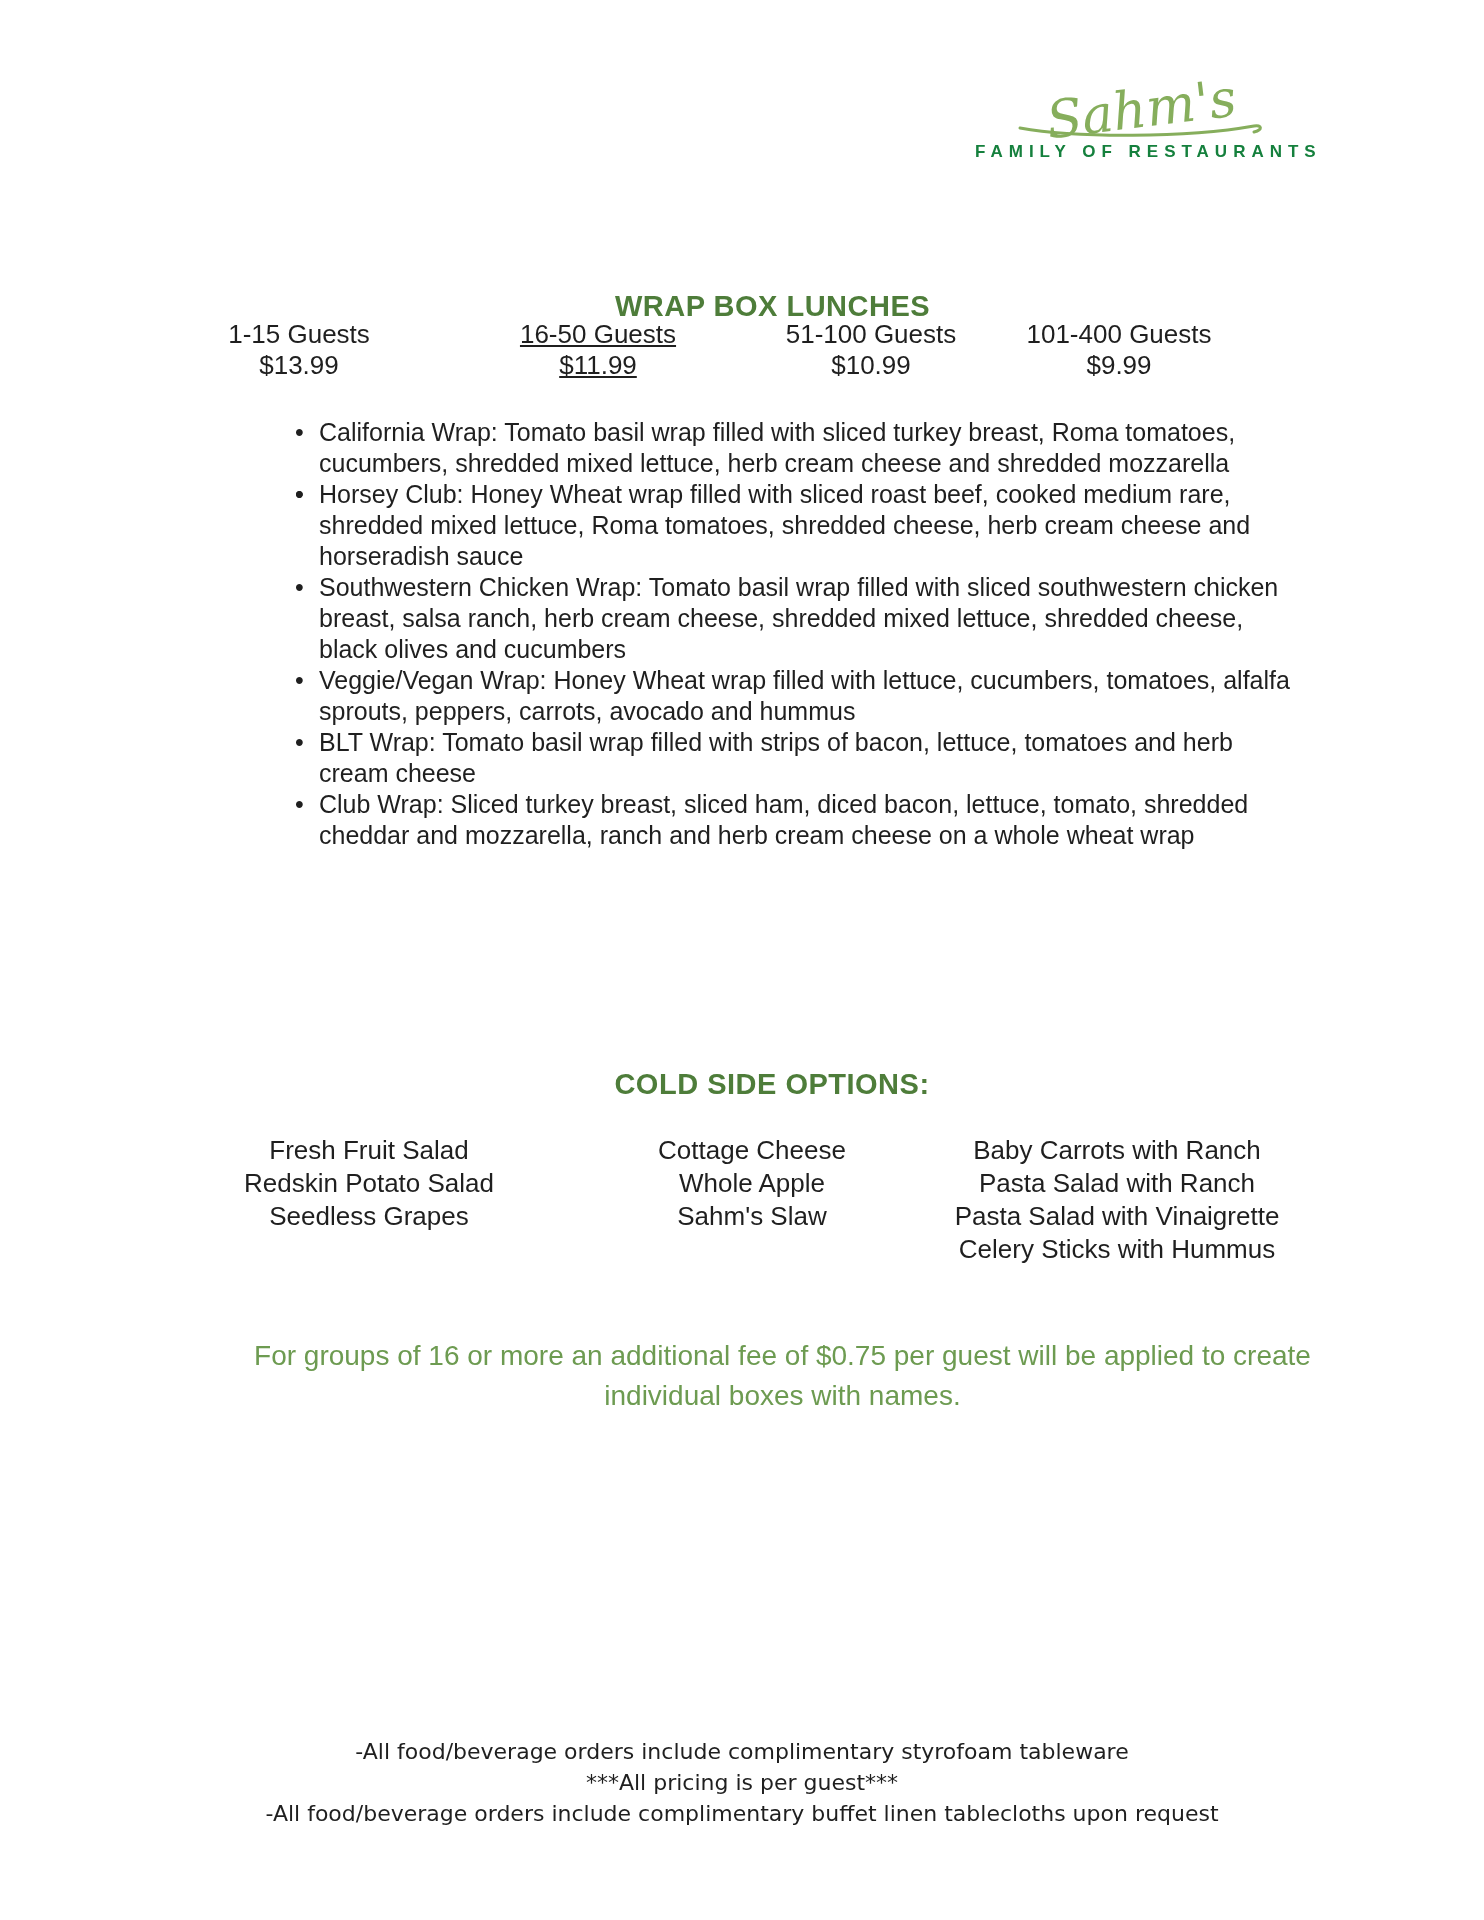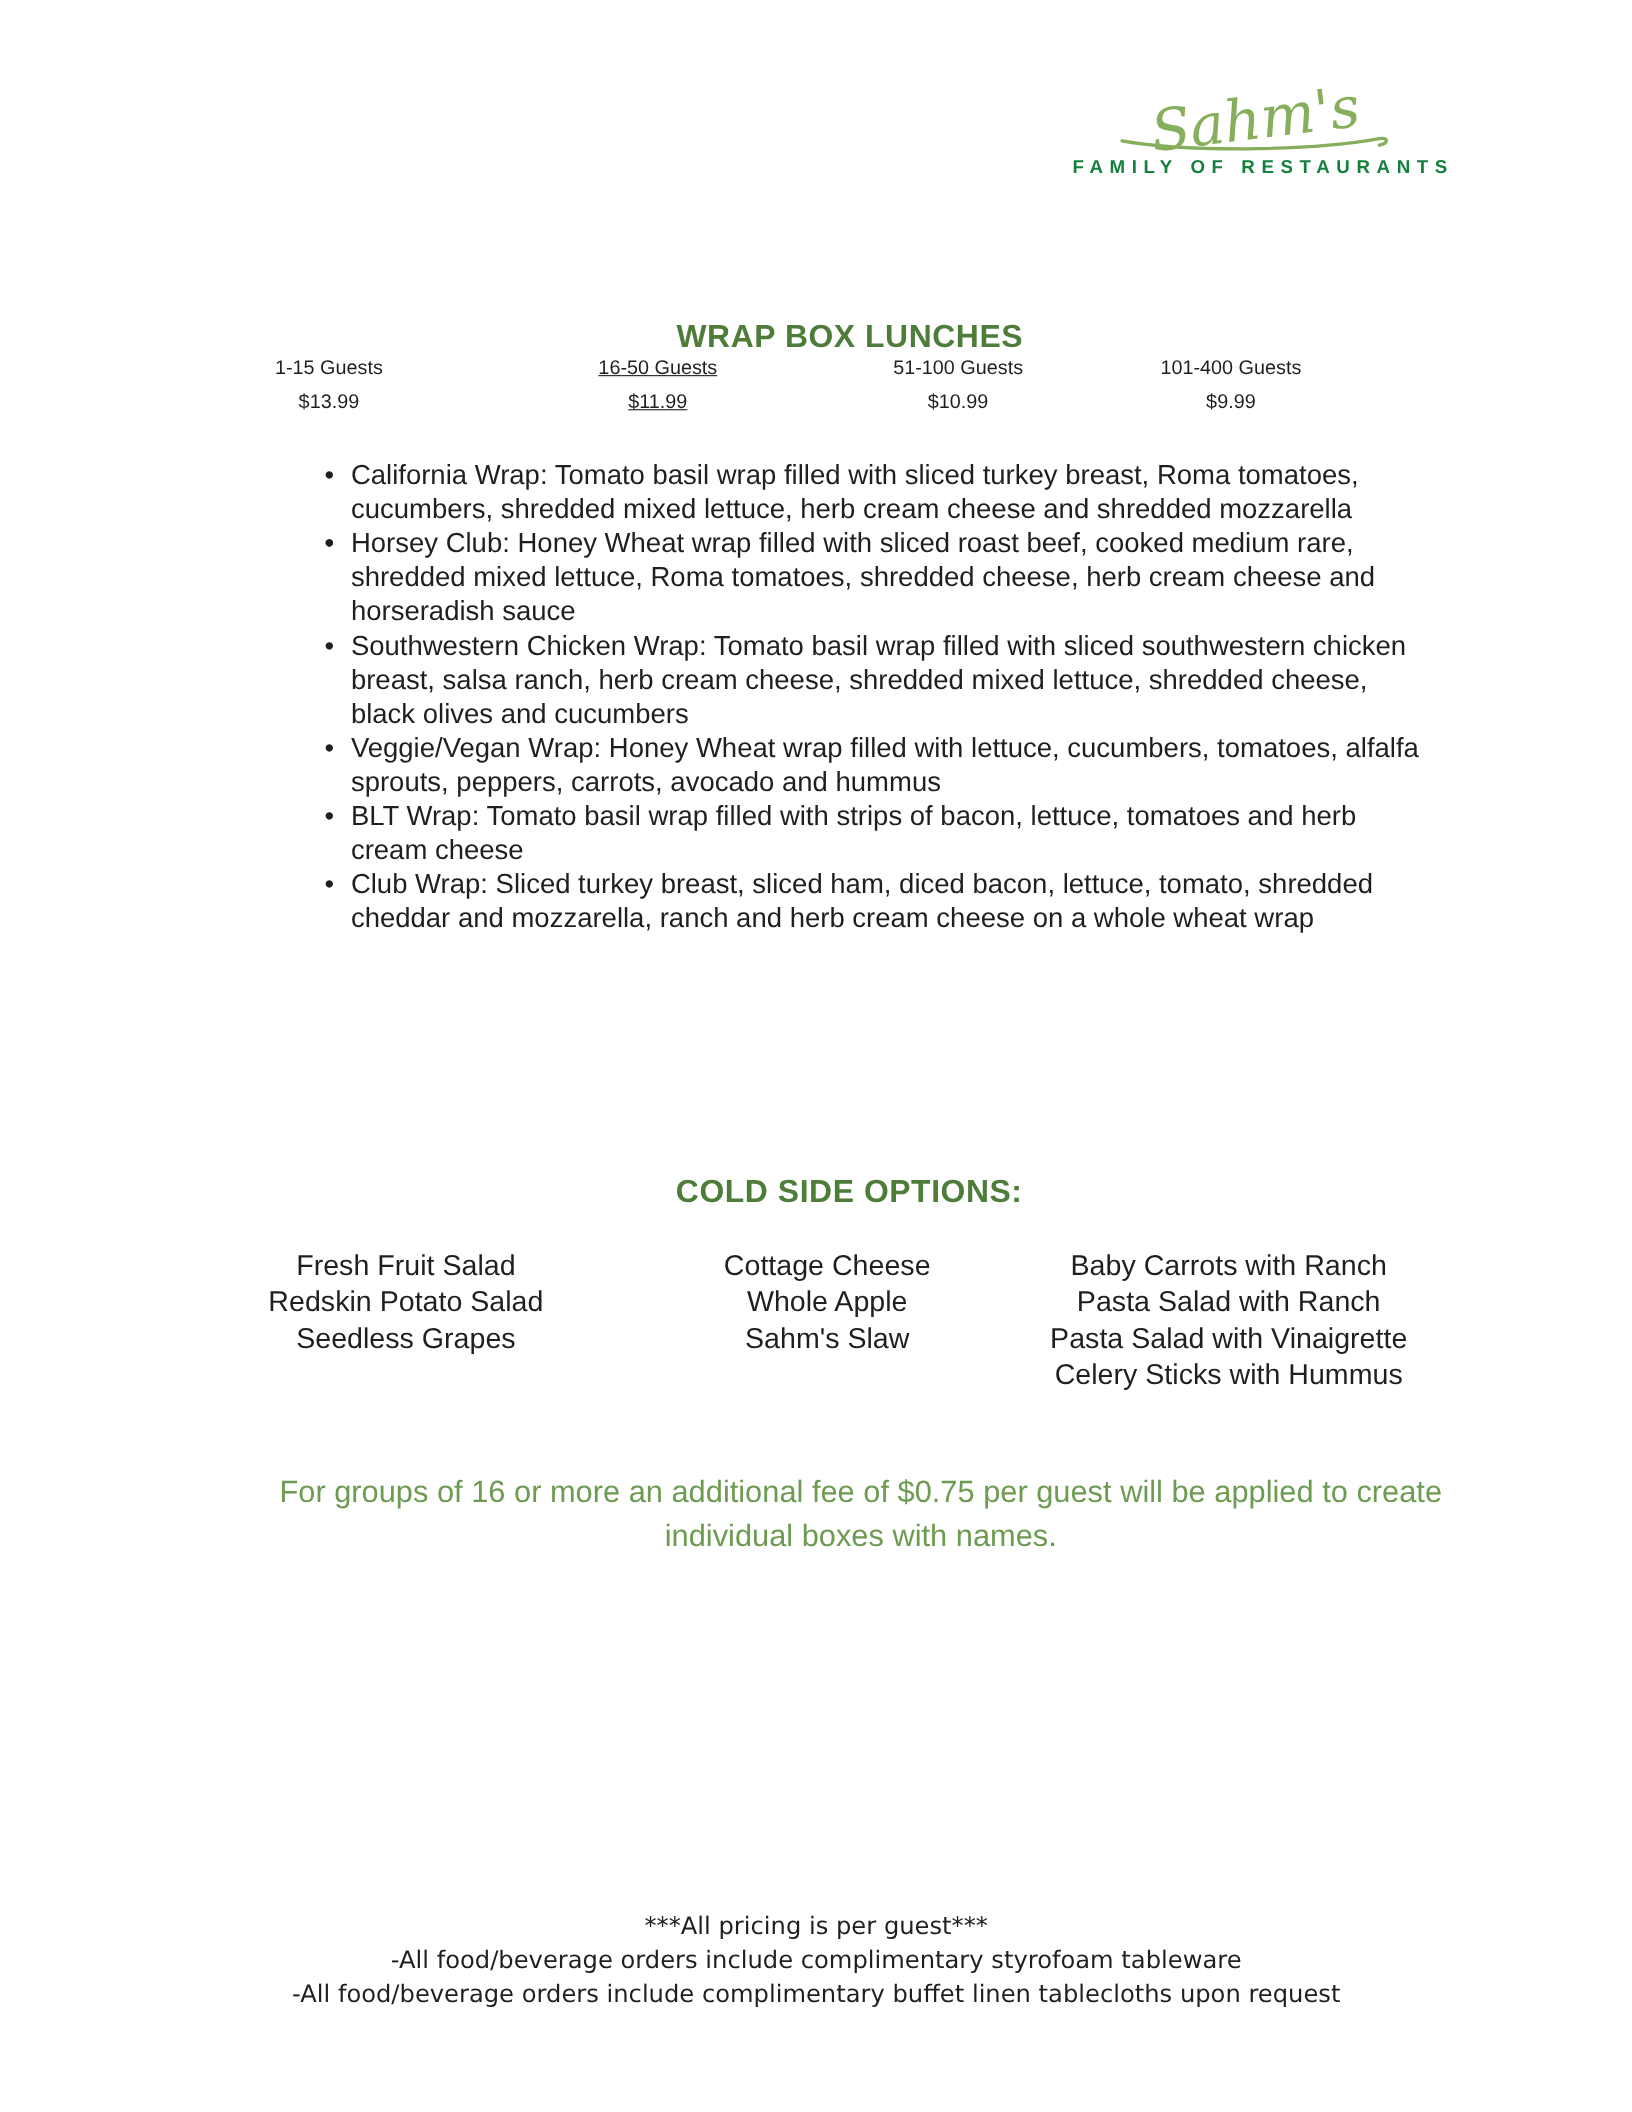--- a/index.html
+++ b/index.html
@@ -72,21 +72,21 @@
     margin-top: 12px;
   }
 
   
   .pricing { position: absolute; top: 319px; left: 0; width: 100%; height: 70px; }
   .tier {
     position: absolute;
     top: 0;
     transform: translateX(-50%);
     text-align: center;
-    font-size: 18px;
+    font-size: 26px;
     line-height: 31px;
     color: #1f1f1f;
     white-space: nowrap;
   }
   .tier-1 { left: 299px; }
   .tier-2 { left: 598px; text-decoration: underline; }
   .tier-3 { left: 871px; }
   .tier-4 { left: 1119px; }
 
   
@@ -234,18 +234,18 @@
       <div>Sahm's Slaw</div>
     </div>
   </div>
 
   <div class="note">
     <div>For groups of 16 or more an additional fee of $0.75 per guest will be applied to create</div>
     <div>individual boxes with names.</div>
   </div>
 
   <div class="footer">
+    <div>-All food/beverage orders include complimentary styrofoam tableware</div>
     <div>***All pricing is per guest***</div>
-    <div>-All food/beverage orders include complimentary styrofoam tableware</div>
     <div>-All food/beverage orders include complimentary buffet linen tablecloths upon request</div>
   </div>
 
 </div>
 
 </body></html>

